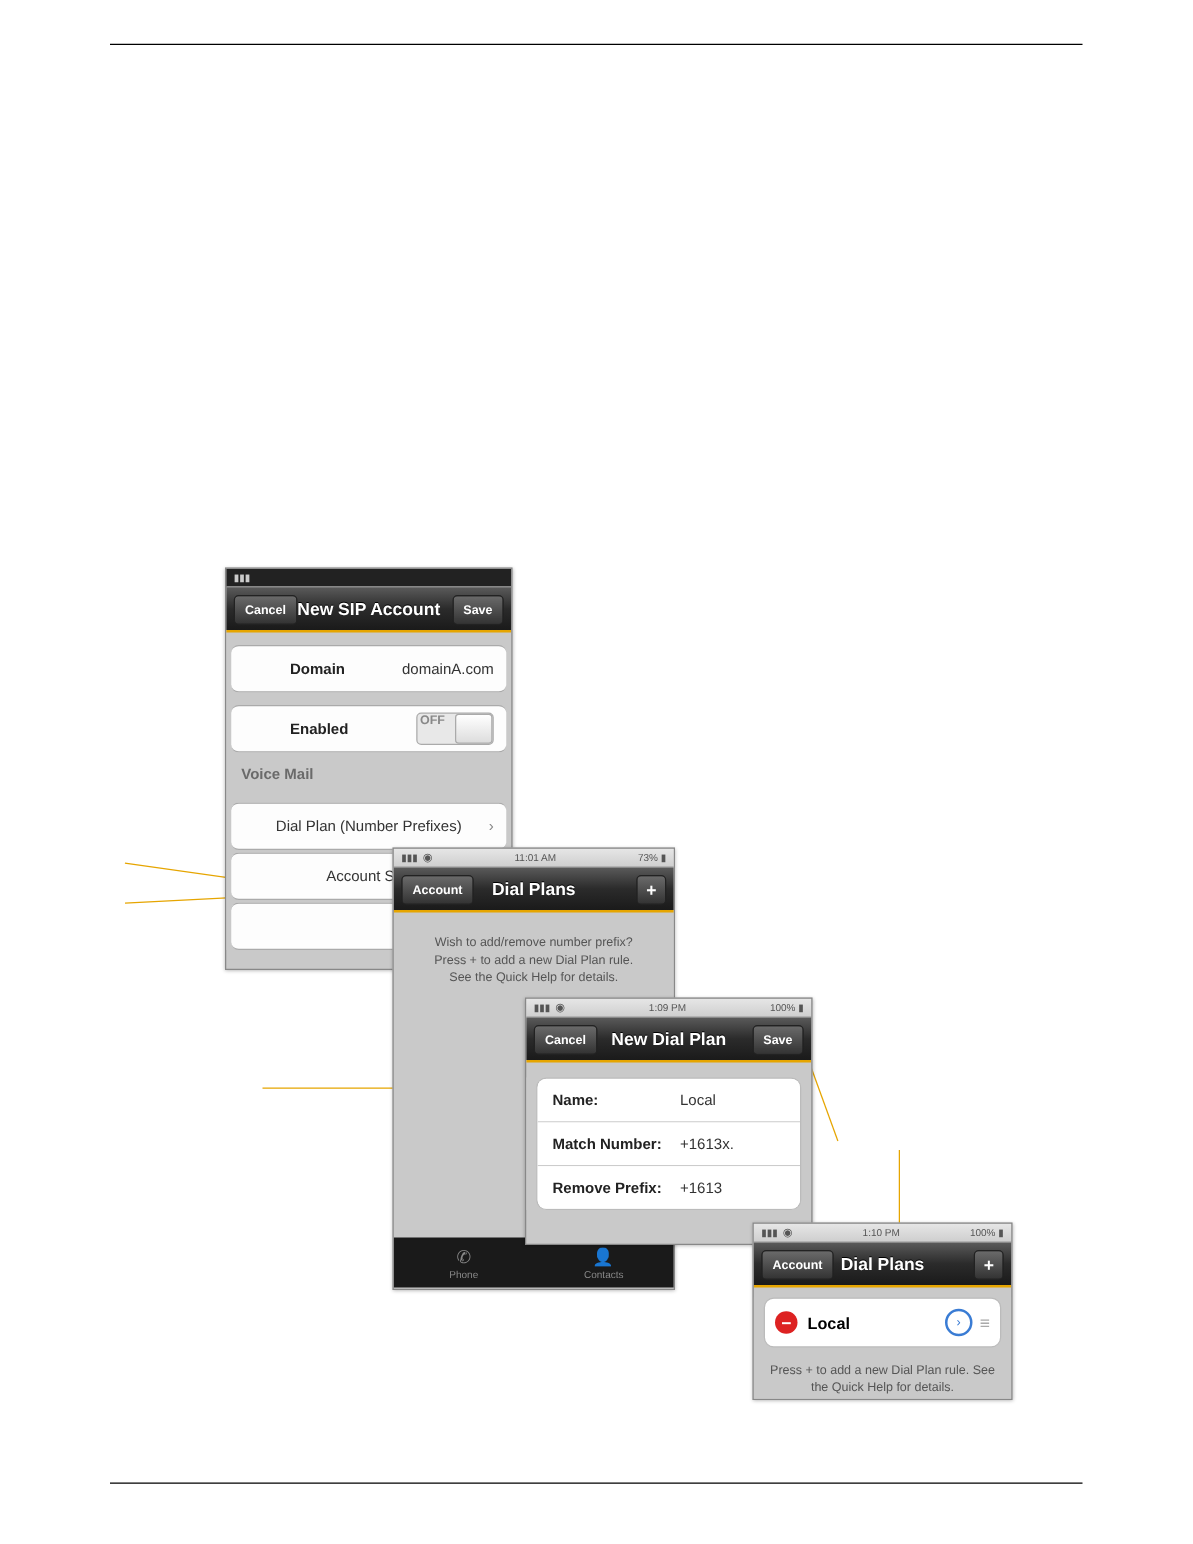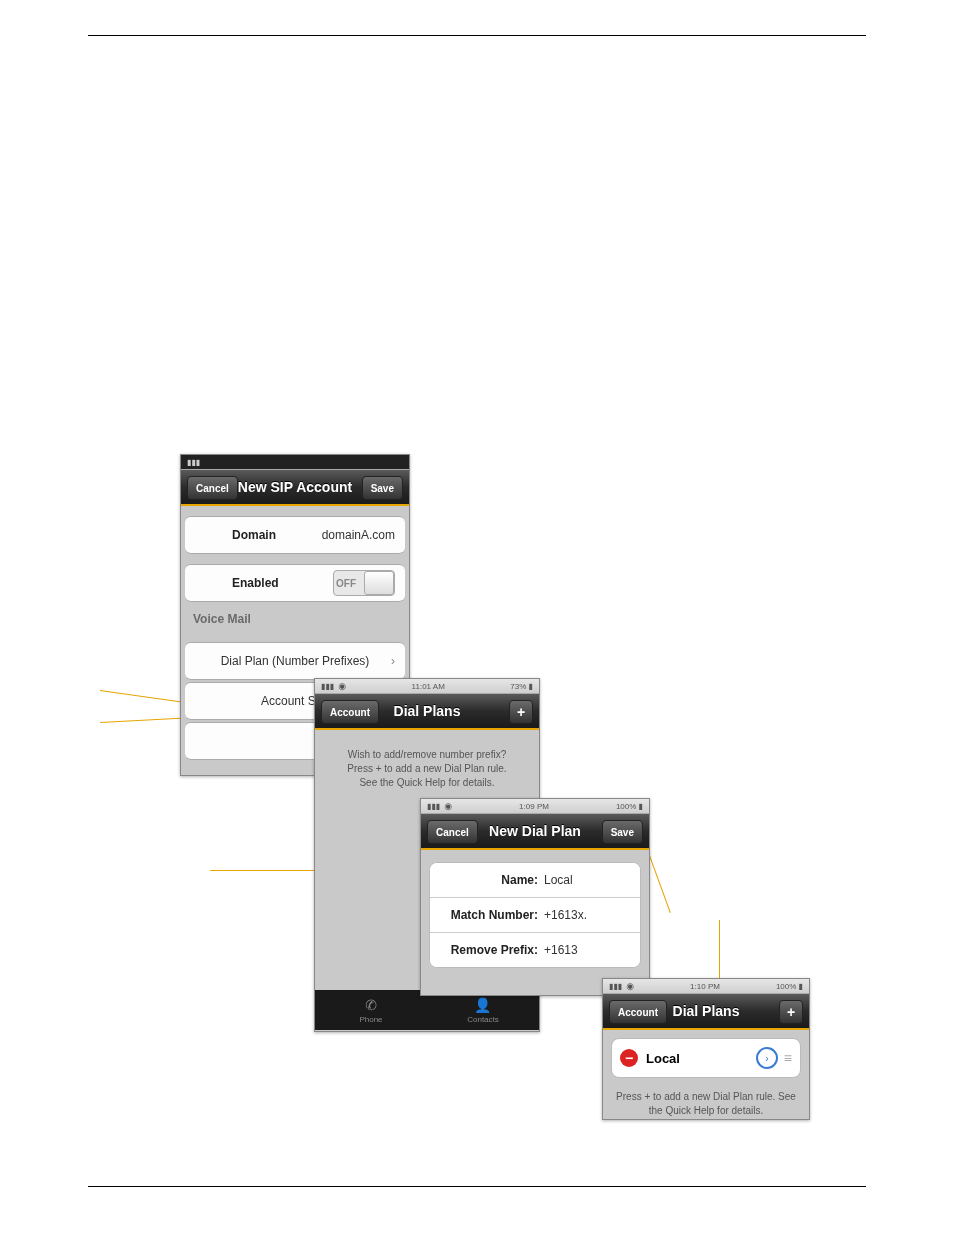--- a/index.html
+++ b/index.html
@@ -146,21 +146,20 @@
     color: #888;
     font-size: 12px;
   }
   .toggle {
     width: 60px;
     height: 24px;
     background: #e8e8e8;
     border: 1px solid #aaa;
     border-radius: 4px;
     display: flex;
-    align-items: center;
     justify-content: flex-end;
     font-size: 10px;
     font-weight: bold;
     color: #888;
     cursor: pointer;
   }
   .toggle .knob {
     width: 28px;
     height: 22px;
     background: linear-gradient(#fff,#ddd);
@@ -196,21 +195,21 @@
 
   .form-row {
     height: 34px;
     background: #fff;
     border-bottom: 1px solid #ccc;
     display: flex;
     align-items: center;
     padding: 0 12px;
     font-size: 12px;
   }
-  .form-row .flabel { font-weight: bold; color: #222; min-width: 96px; text-align: right; margin-right: 6px; }
+  .form-row .flabel { font-weight: bold; color: #222; min-width: 96px; margin-right: 6px; }
   .form-row .fvalue { color: #333; }
   .form-block {
     background: #fff;
     border-radius: 8px;
     margin: 12px 8px;
     border: 1px solid #bbb;
     overflow: hidden;
   }
   .form-row:last-child { border-bottom: none; }
 

